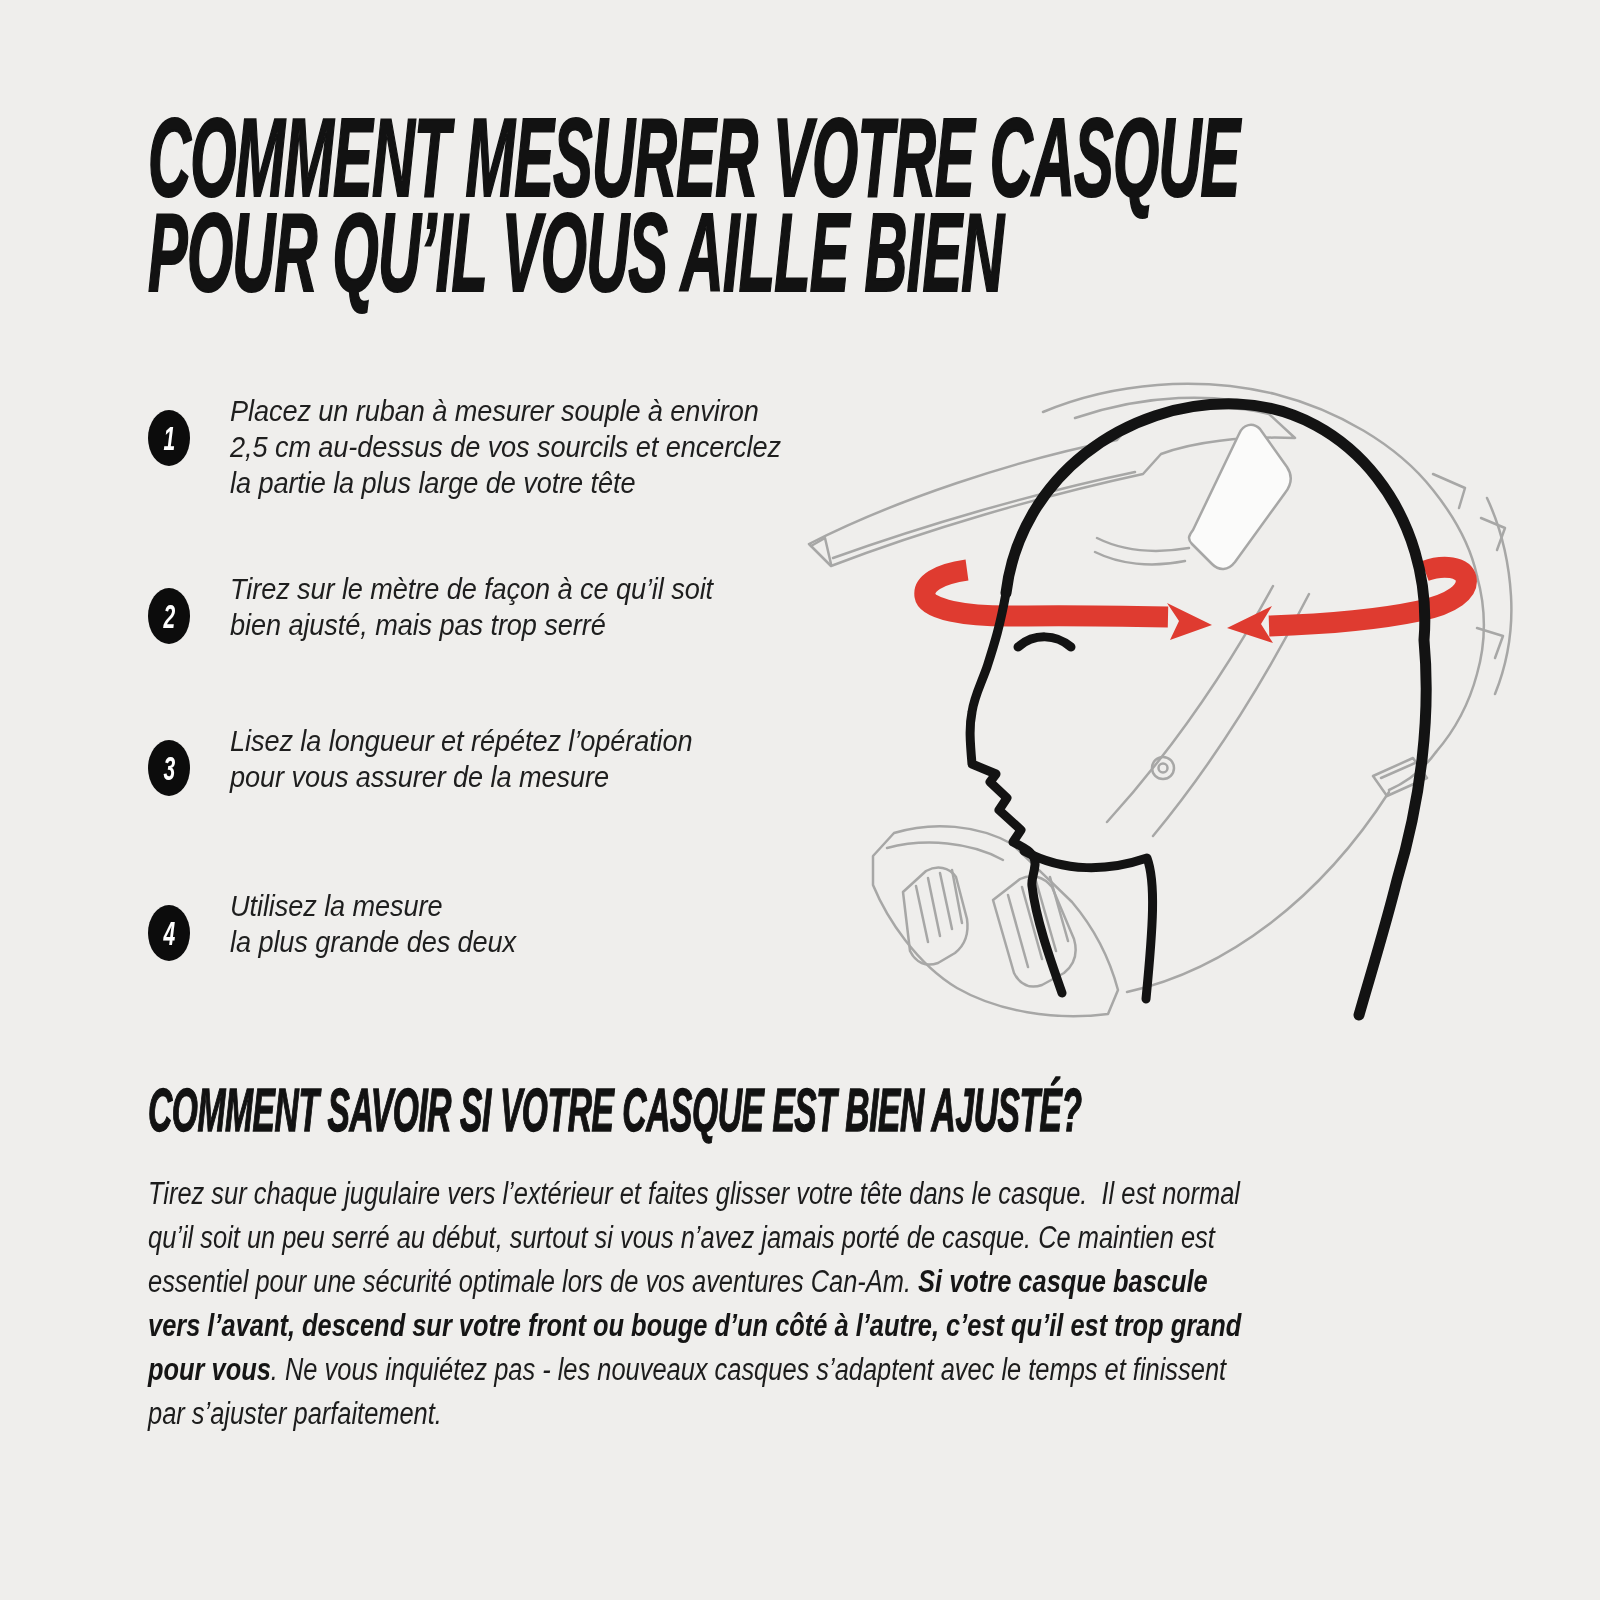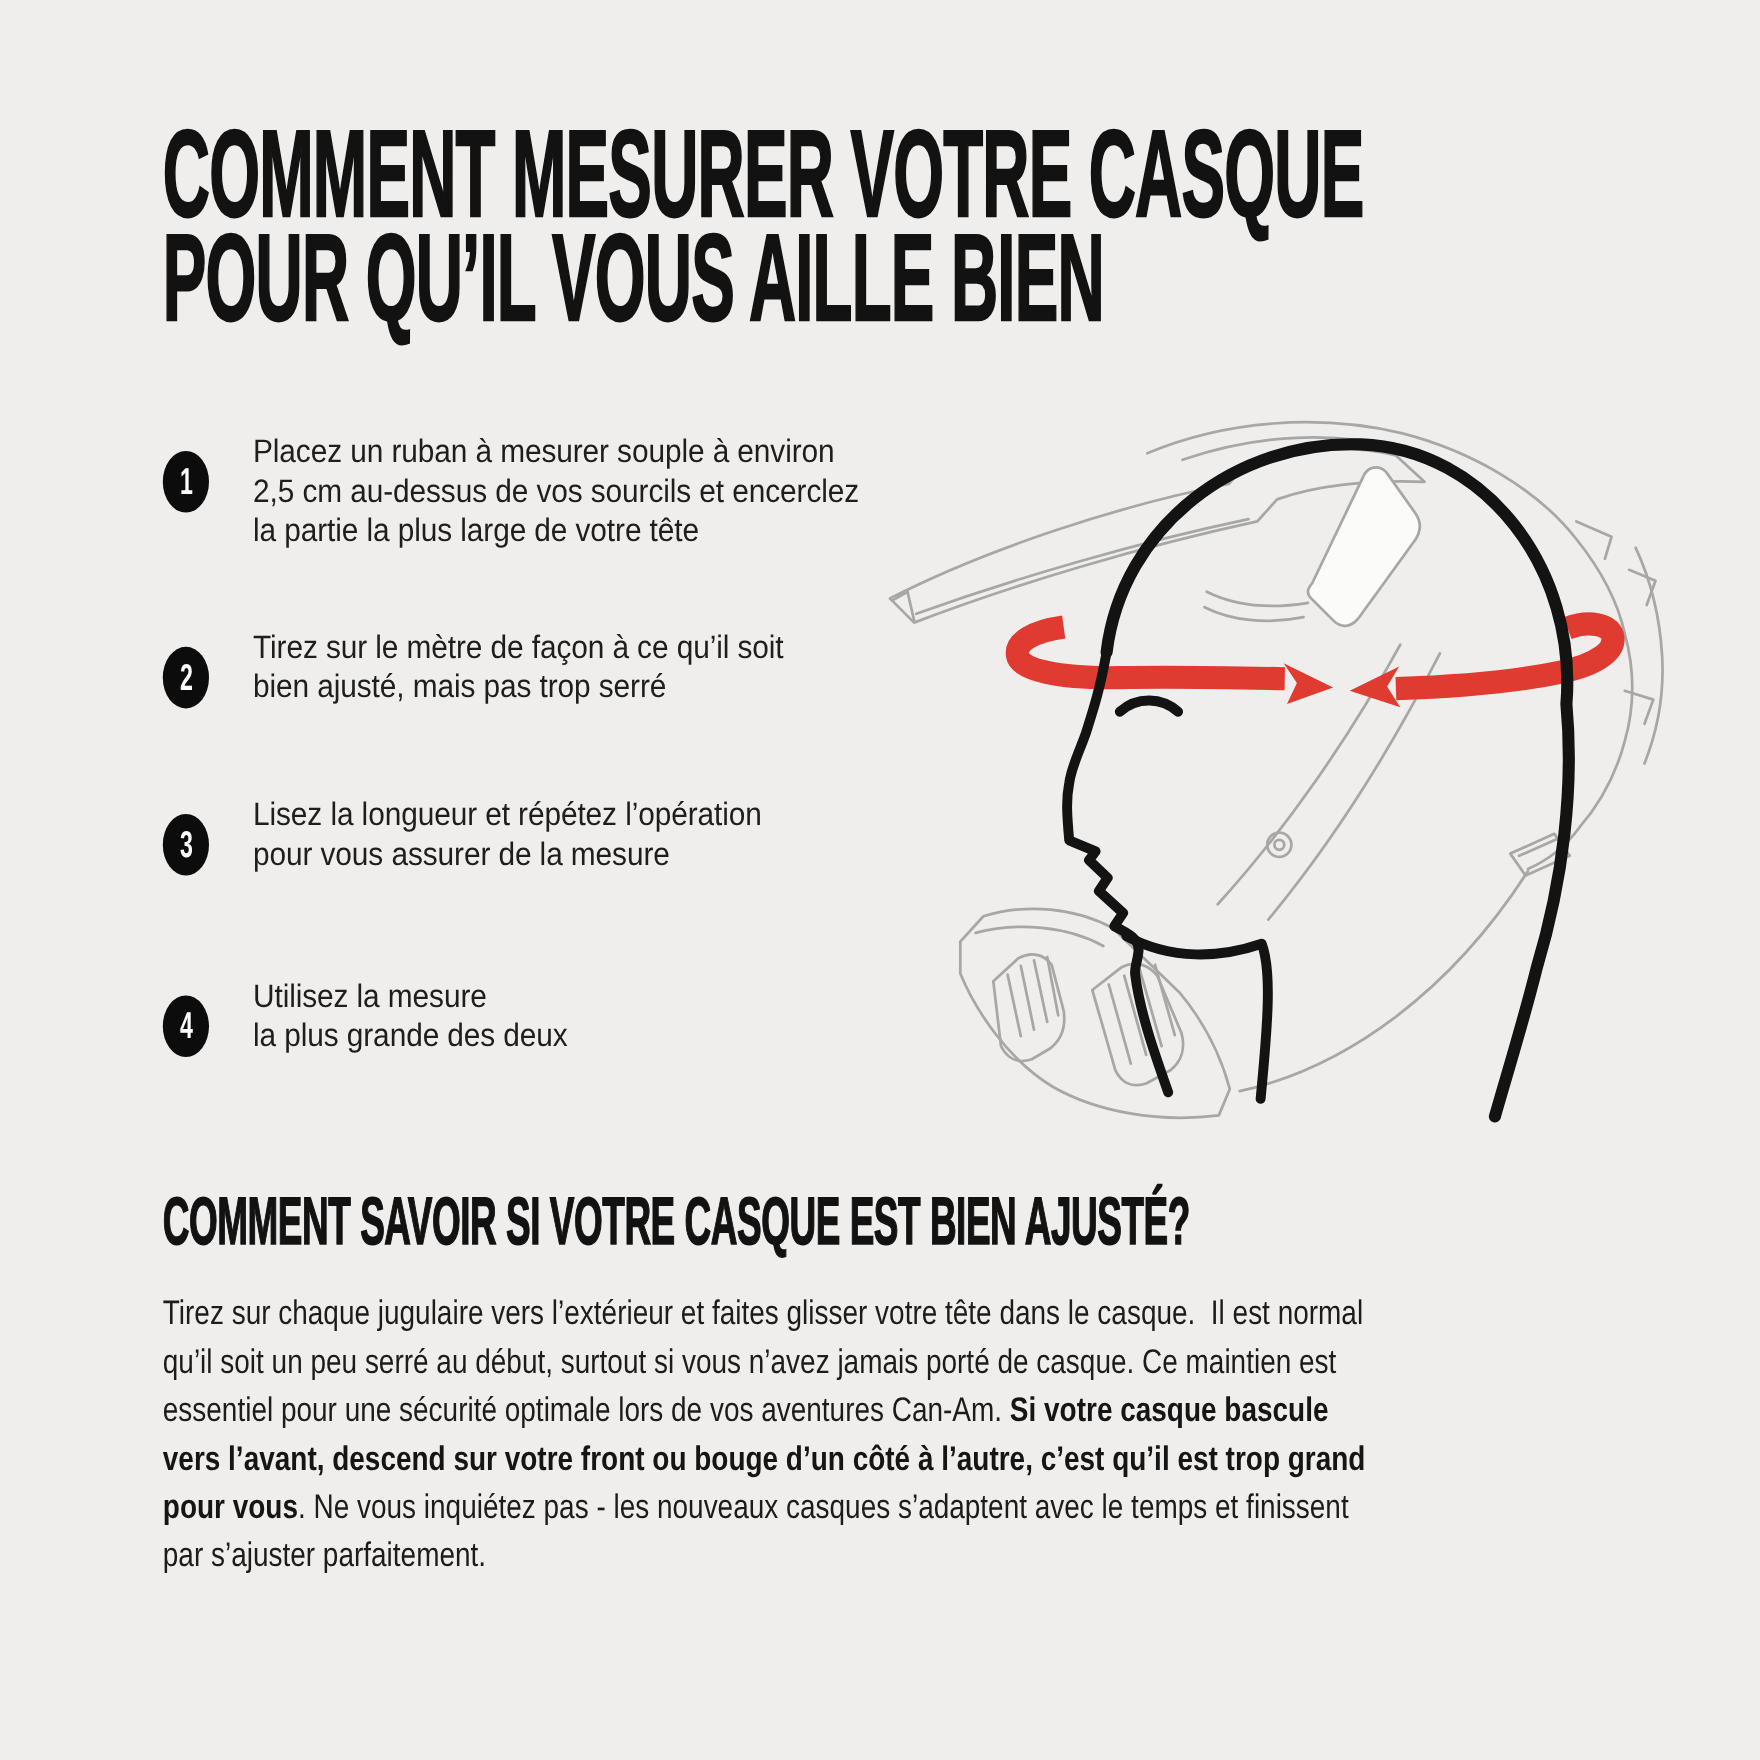--- a/index.html
+++ b/index.html
@@ -3,21 +3,21 @@
 <meta charset="utf-8">
 <style>
   html,body{margin:0;padding:0;}
   body{
     width:1600px;height:1600px;
     font-family:"Liberation Sans","DejaVu Sans",sans-serif;
     background:#efeeec;
     position:relative;
     overflow:hidden;
   }
-  .page{position:absolute;inset:0;}
+  .page{position:absolute;inset:0;font-style:italic;}
 
   
   .cond{
     display:inline-block;
     white-space:nowrap;
     transform-origin:0 0;
     font-weight:bold;
     color:#121212;
     letter-spacing:-0.012em;
   }

